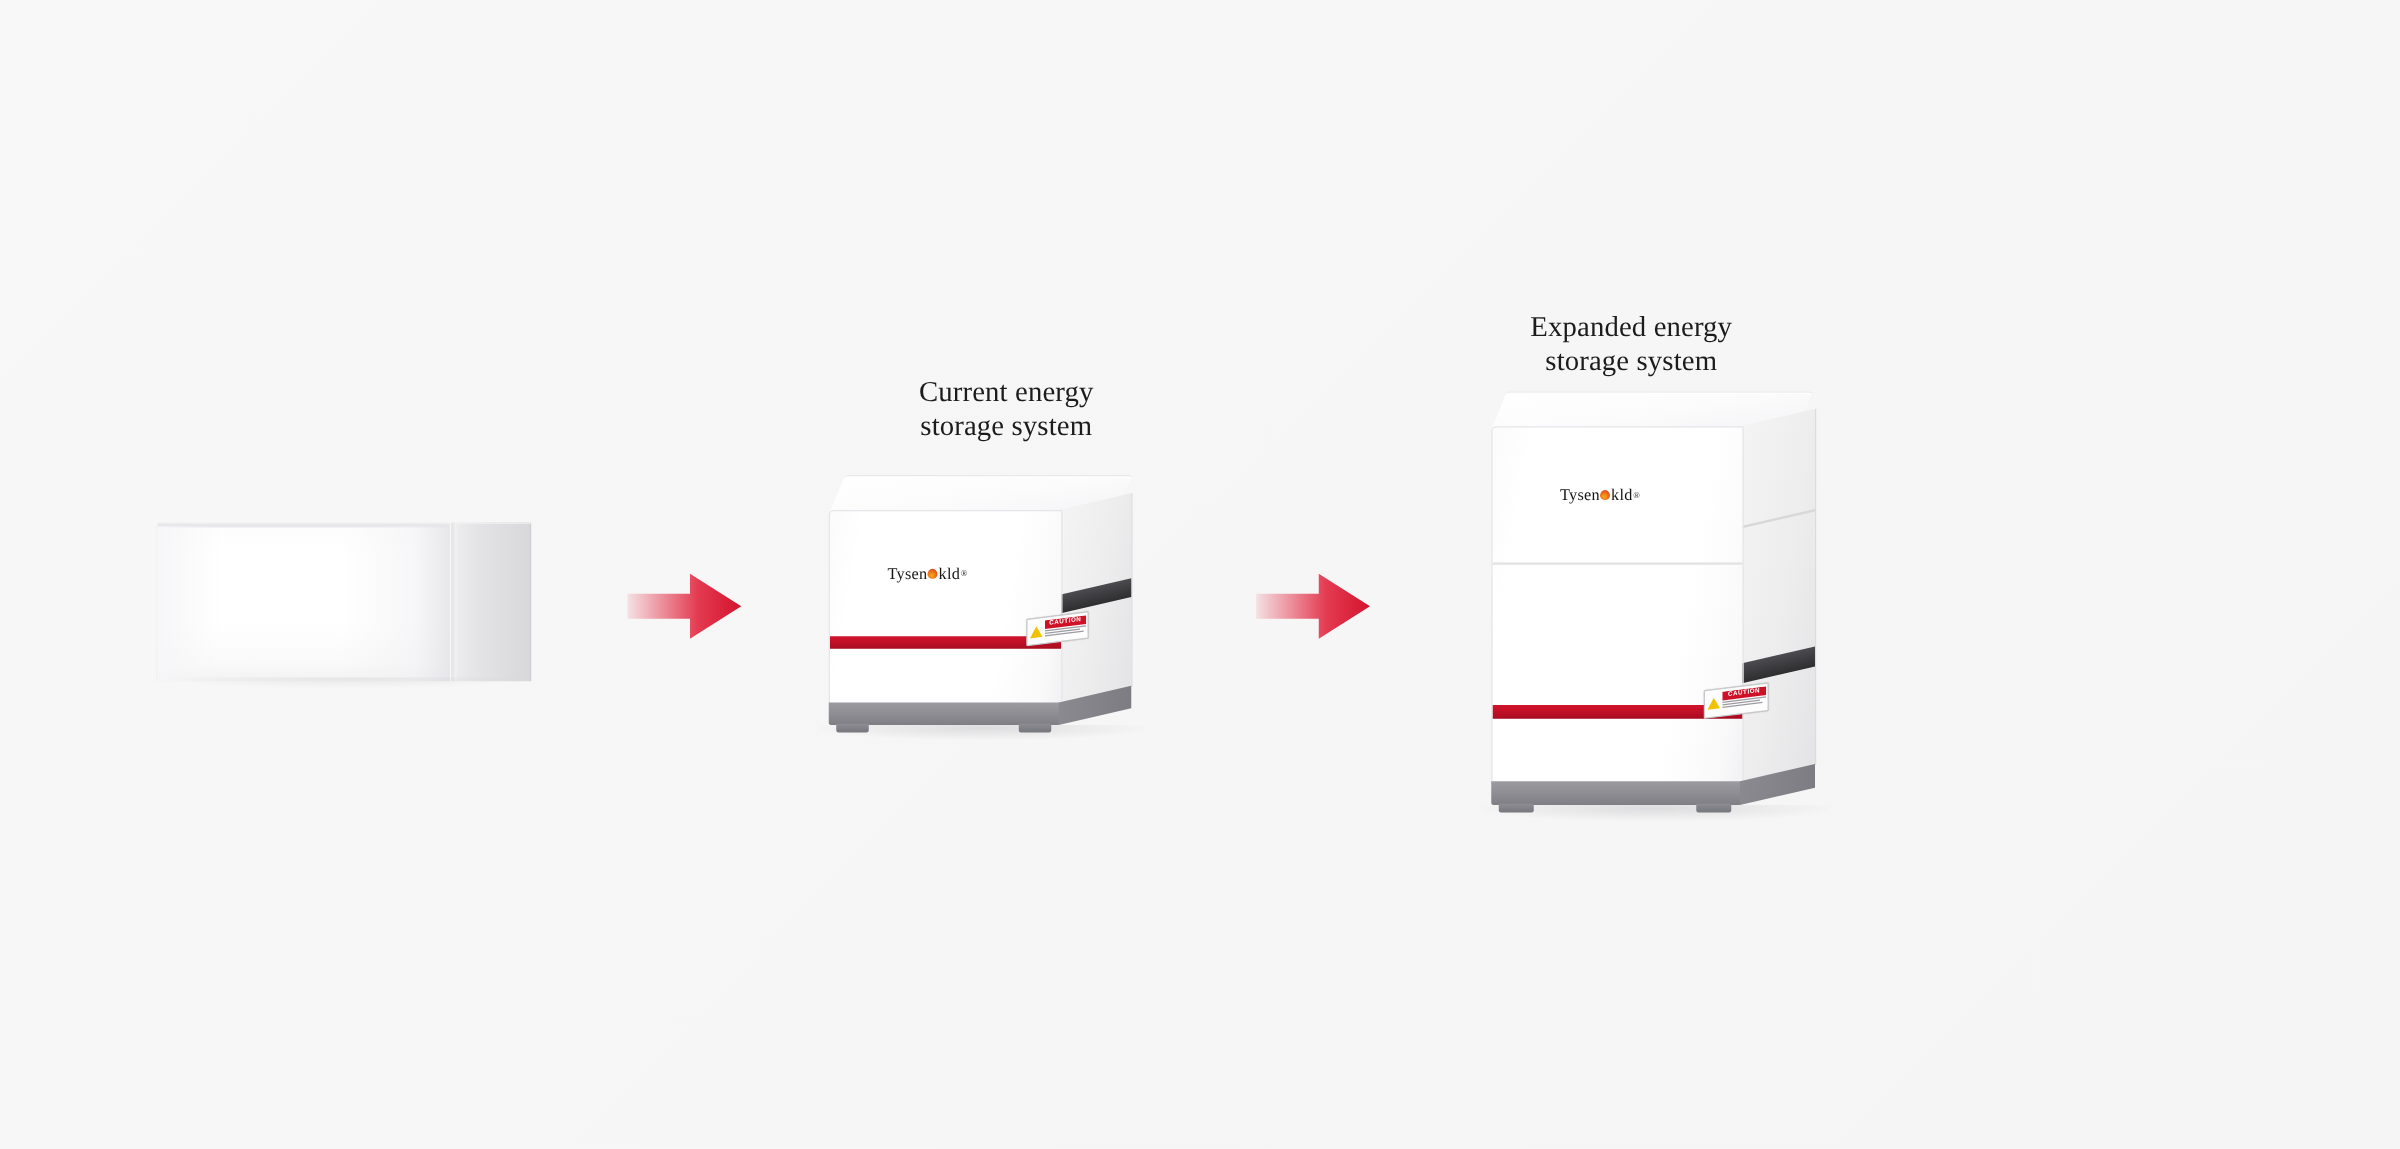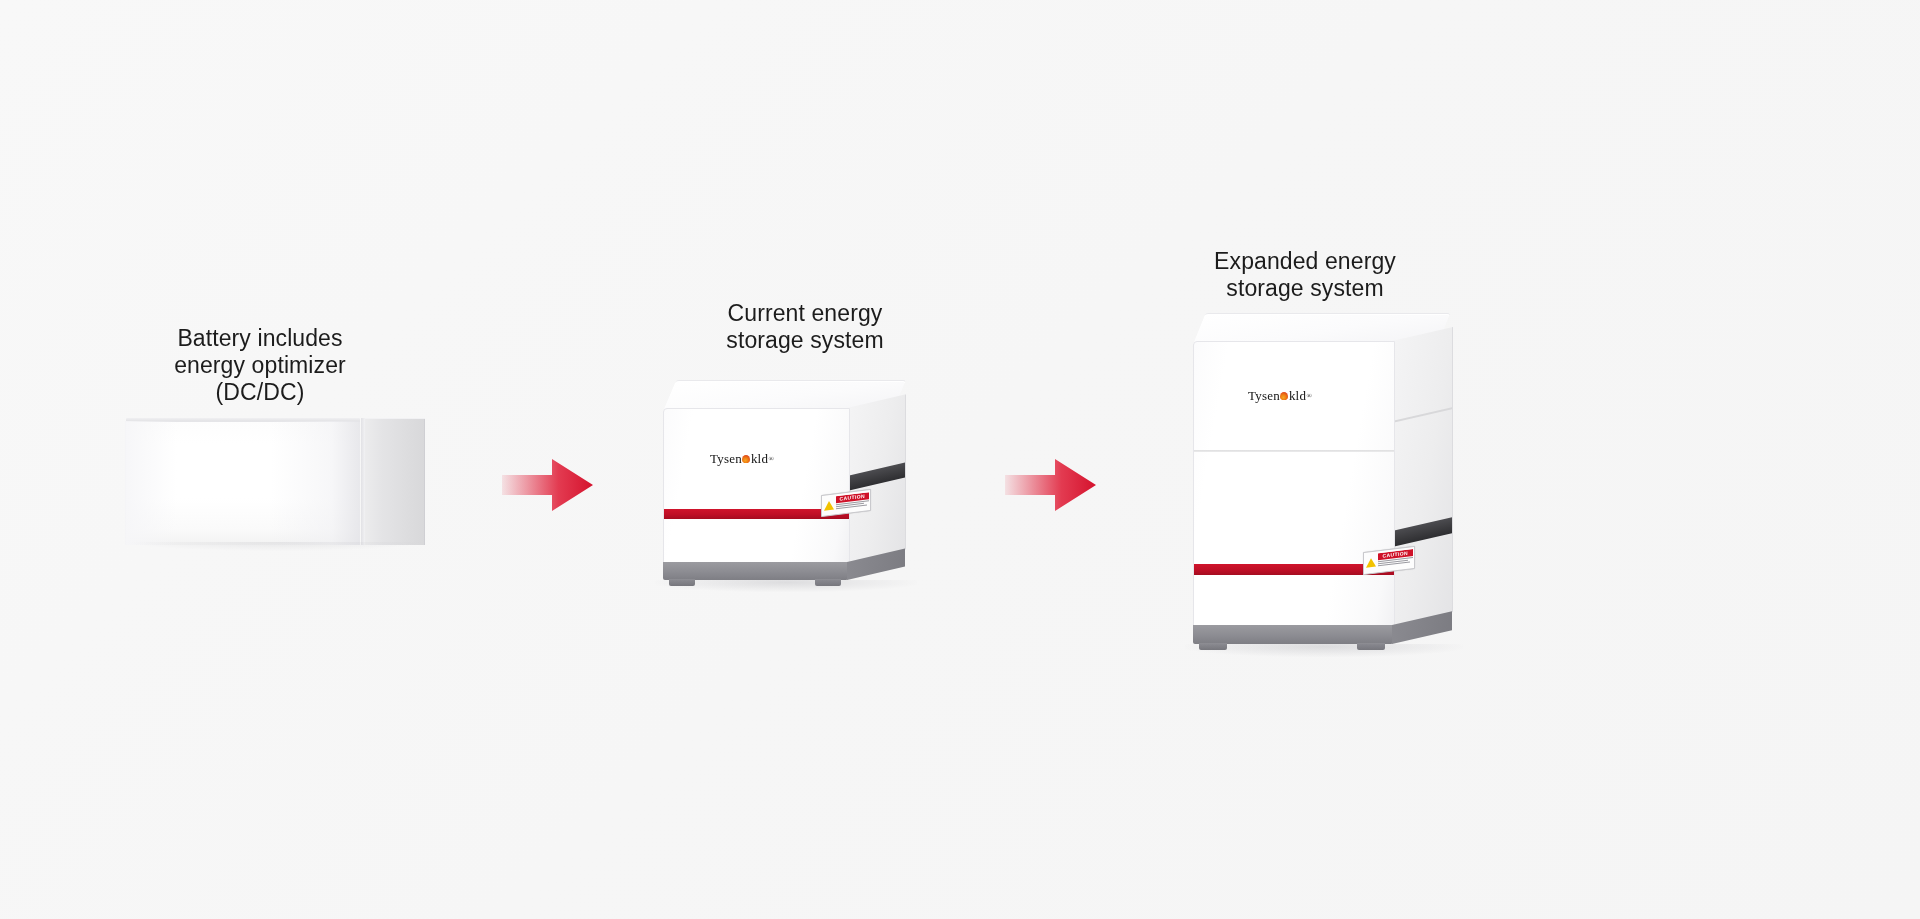--- a/index.html
+++ b/index.html
@@ -28,21 +28,21 @@
 
   
   .caption {
     position: absolute;
     text-align: center;
     color: #1c1c1c;
     font-size: 23px;
     line-height: 1.18;
     letter-spacing: 0.1px;
     white-space: pre-line;
-    font-family: Liberation Sans, sans-serif;
+    font-family: Liberation Serif, serif;
   }
 
   
   .arrow { position: absolute; }
 
   
   #battery-module {
     left: 125px;
     top: 421px;
     width: 300px;
@@ -408,23 +408,20 @@
     width: 278px; height: 13px;
     background: radial-gradient(ellipse at 50% 20%,
         rgba(120,120,130,.20) 0%, rgba(120,120,130,0) 74%);
   }
 </style>
 </head>
 <body>
 
 <div id="stage">
 
-  <div class="caption" style="left:130px; top:325px; width:260px;">Battery includes
-energy optimizer
-(DC/DC)</div>
 
   <div class="stage-item" id="battery-module">
     <div class="slab-top-edge"></div>
     <div class="slab-face"></div>
     <div class="slab-sheen"></div>
     <div class="end-panel-seam"></div>
     <div class="end-panel"></div>
     <div class="slab-shadow"></div>
   </div>
 

